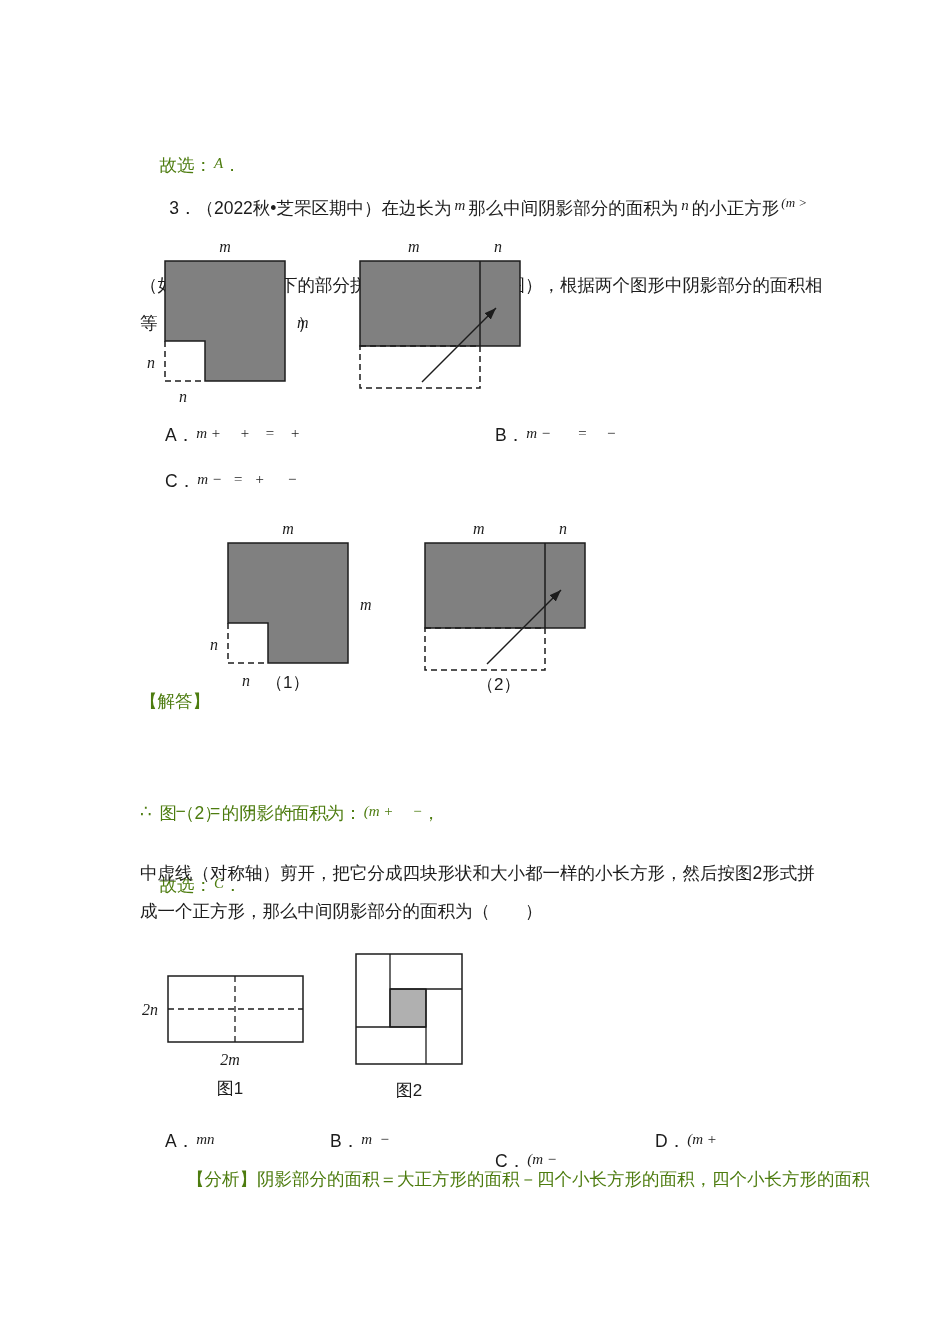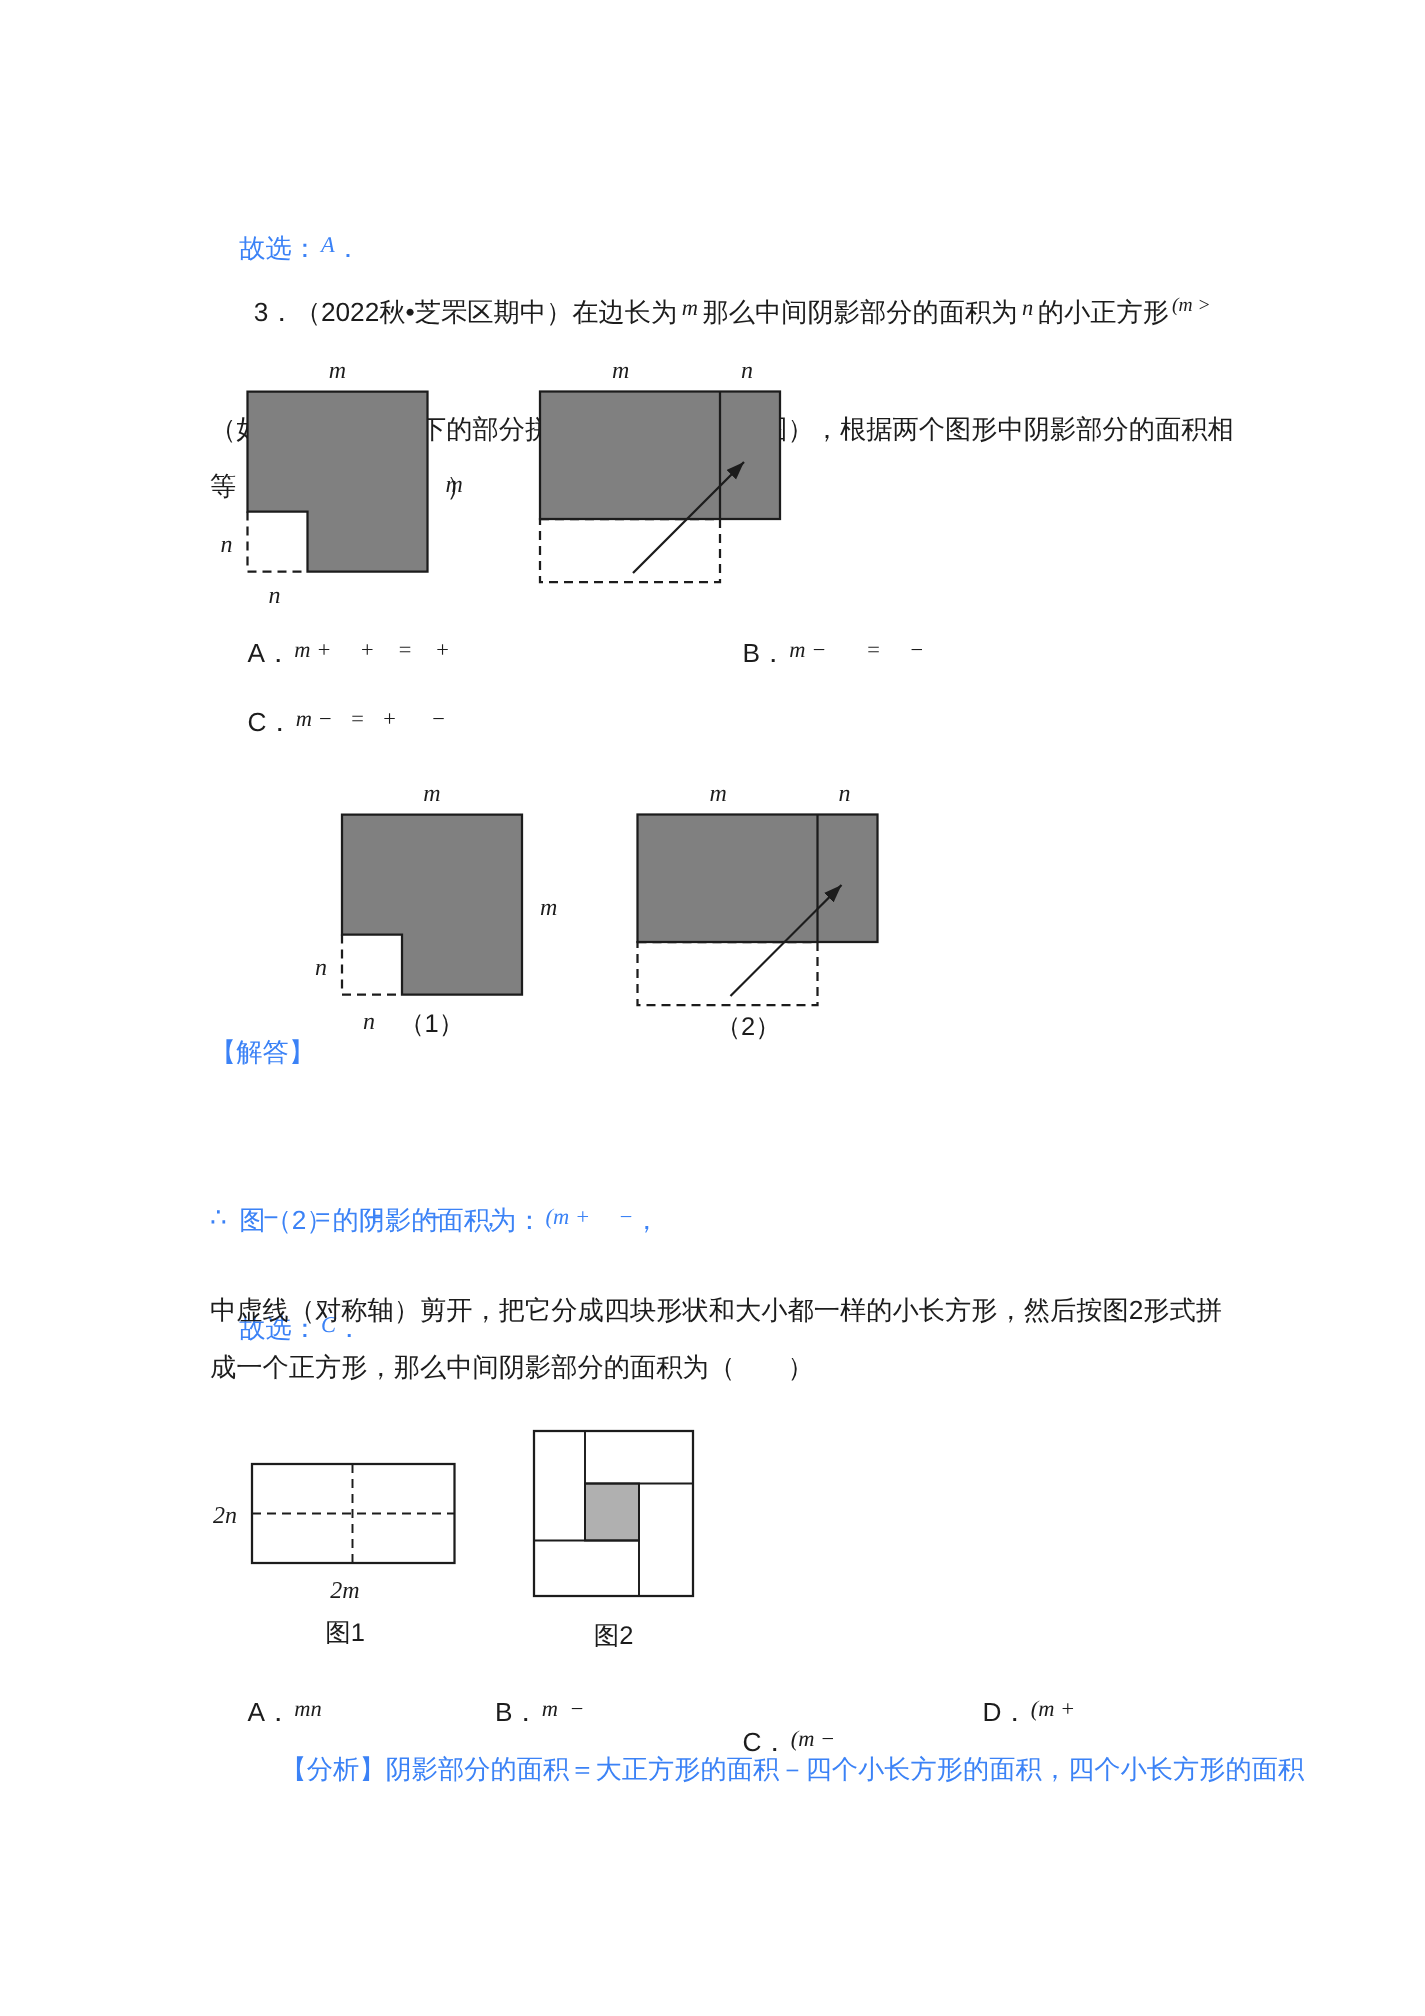--- a/index.html
+++ b/index.html
@@ -1,20 +1,20 @@
 <!DOCTYPE html>
 <html><head>
 <meta charset="utf-8">
 <style>
   * { margin:0; padding:0; box-sizing:border-box; }
   html,body { background:#ffffff; }
   body { font-family:"Liberation Sans","DejaVu Sans",sans-serif; }
   .page { position:relative; width:950px; height:1344px; background:#ffffff; color:#1c1c1c; font-size:17.5px; overflow:hidden; }
   .abs { position:absolute; }
-  .red { color:#3b82f6; }
+  .red { color:#4d7c0f; }
   .line { white-space:pre-wrap; line-height:38px; }
   .para { width:695px; line-height:38px; }
   .mvar { font-family:"Liberation Serif","DejaVu Serif",serif; font-style:italic; font-size:15px;
           position:relative; top:-4px; padding:0 3px; white-space:pre; }
   .msup { font-family:"Liberation Serif","DejaVu Serif",serif; font-style:italic; font-size:13px;
           vertical-align:super; padding:0 2px; white-space:pre; }
   .mexpr { font-family:"Liberation Serif","DejaVu Serif",serif; font-style:italic; font-size:15px;
            white-space:pre; position:relative; top:-3px; padding-left:2px; }
   .opt { line-height:30px; }
   svg { overflow:visible; }

